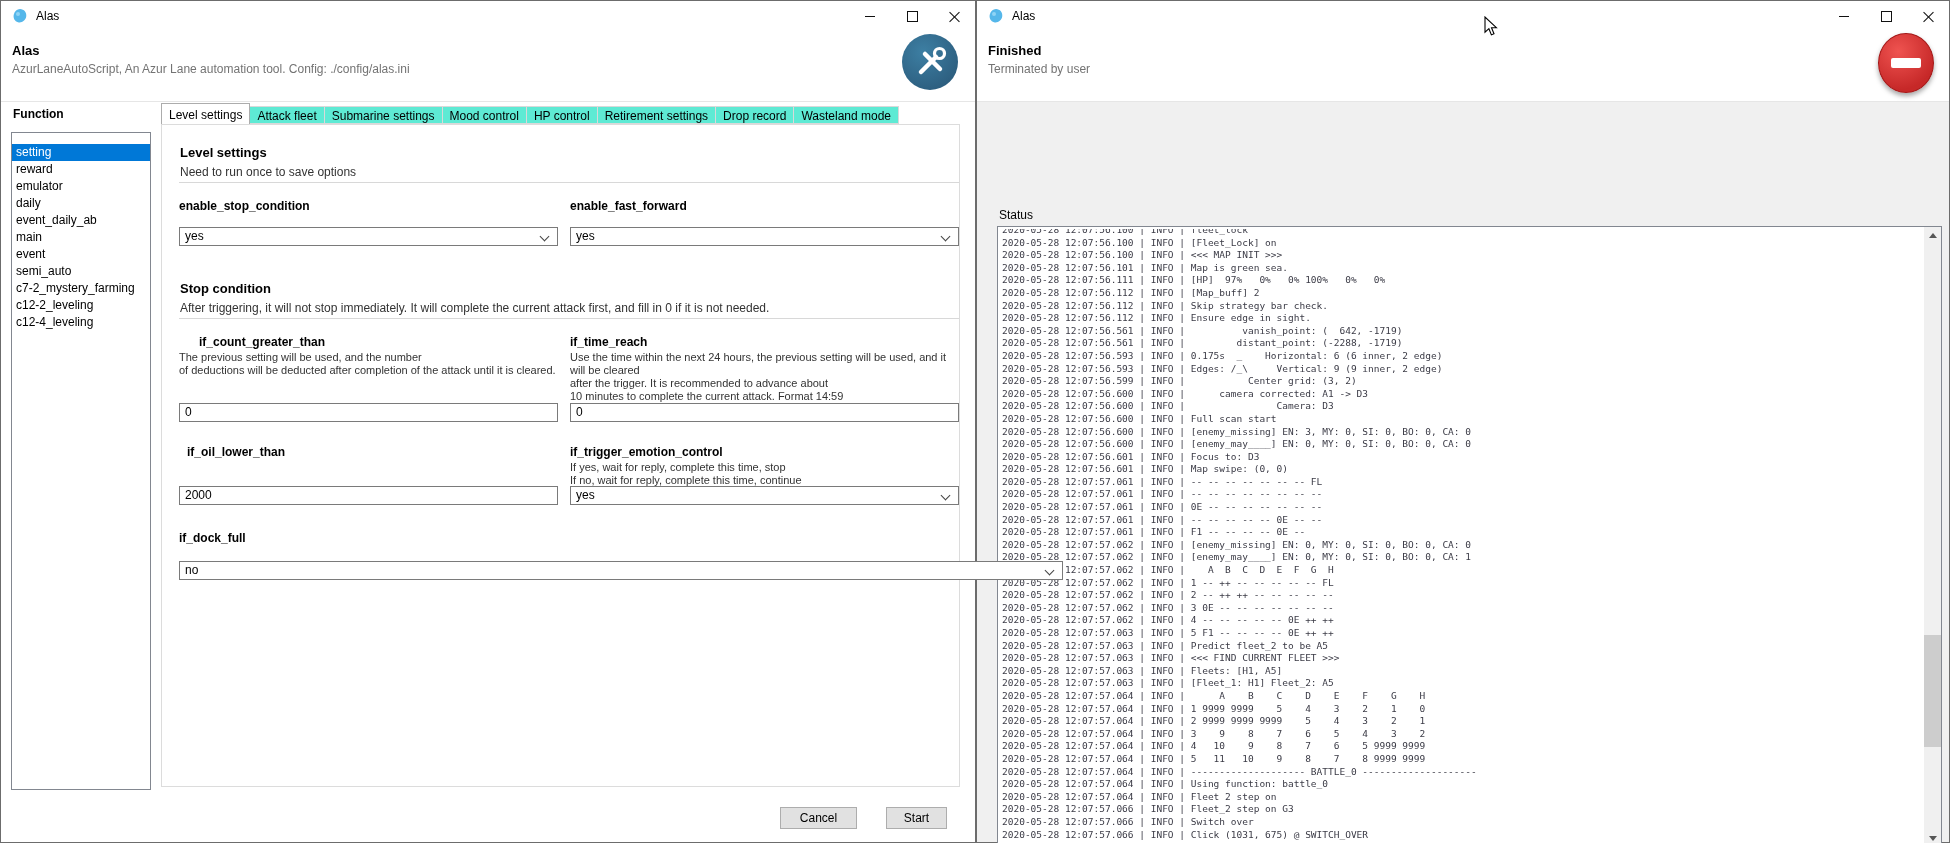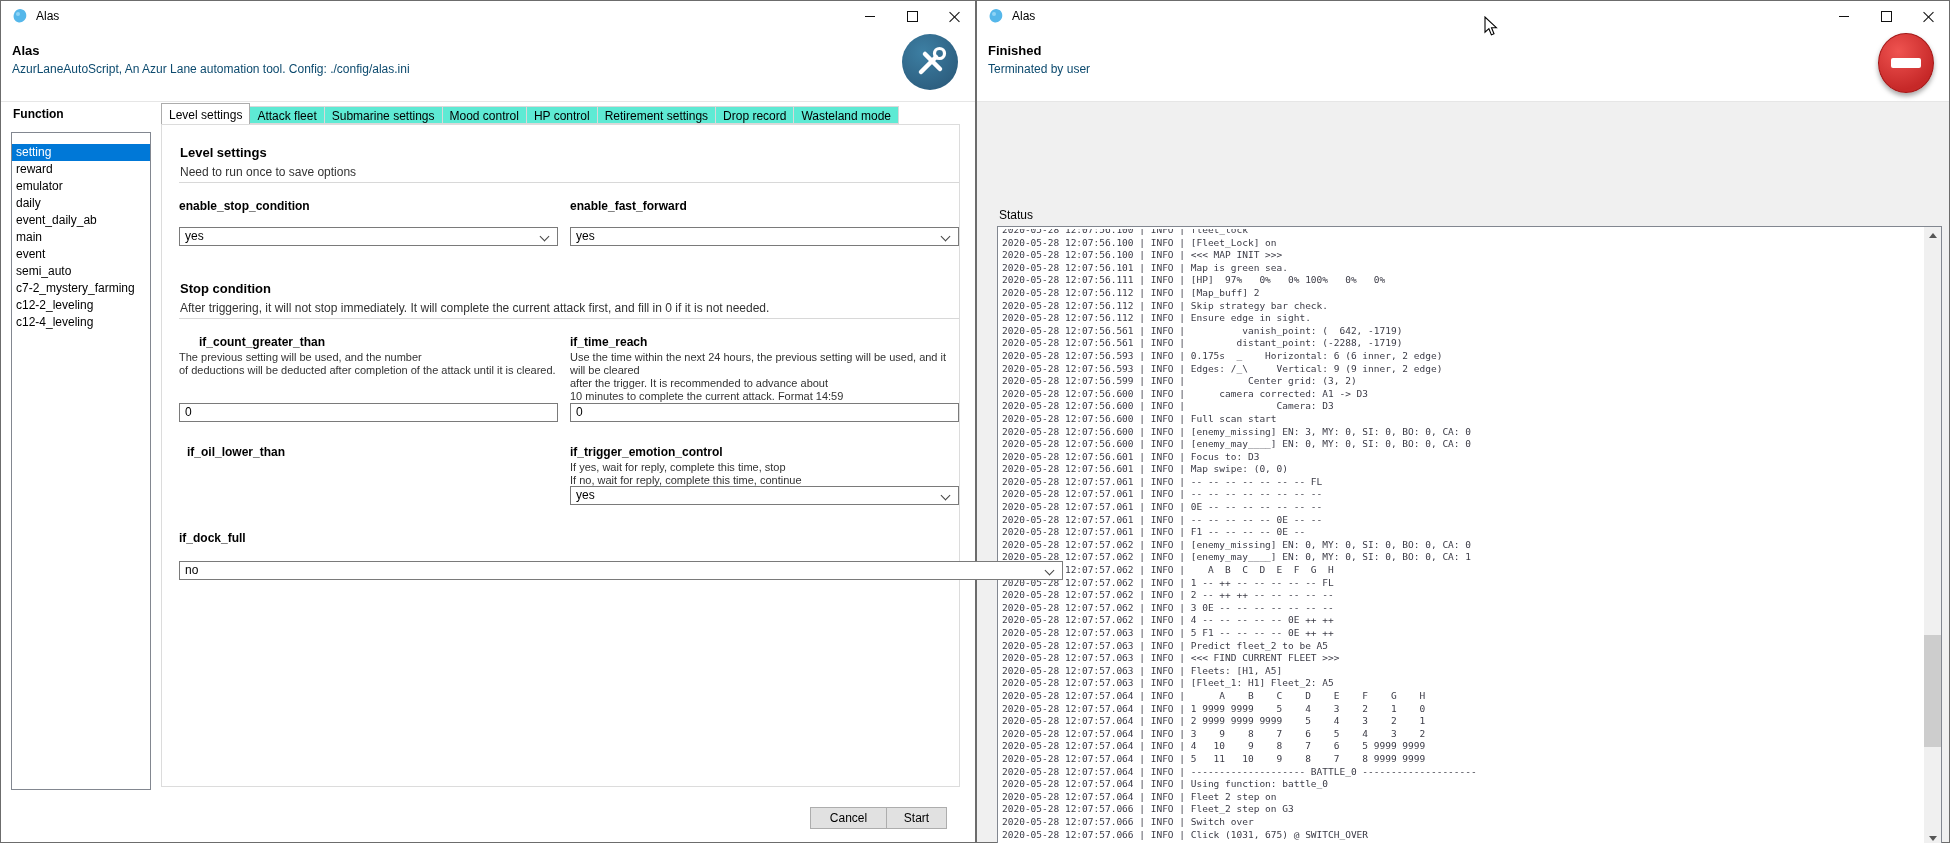--- a/index.html
+++ b/index.html
@@ -23,21 +23,21 @@
   .icon-max { width:9px; height:9px; border:1px solid #111; }
   .icon-close { position:relative; width:11px; height:11px; }
   .icon-close::before,.icon-close::after { content:''; position:absolute; left:5px; top:-1px;
     width:1px; height:14px; background:#111; }
   .icon-close::before { transform:rotate(45deg); }
   .icon-close::after  { transform:rotate(-45deg); }
 
   
   .header { position:relative; height:70px; background:#fff; border-bottom:1px solid #e6e6e6; }
   .header-title { position:absolute; left:11px; top:12px; font-size:13px; font-weight:bold; }
-  .header-sub   { position:absolute; left:11px; top:31px; font-size:12px; color:#0c4a6e; }
+  .header-sub   { position:absolute; left:11px; top:31px; font-size:12px; color:#737373; }
   .tool-badge { position:absolute; right:17px; top:3px; width:56px; height:56px; border-radius:50%;
     background:radial-gradient(circle at 38% 32%, #3d7fa3, #2d5f80 75%); }
   .stop-badge { position:absolute; right:15px; top:2px; width:54px; height:58px; border-radius:50%;
     background:radial-gradient(circle at 36% 30%, #ef5350, #c62828 72%);
     border:1px solid #a31515; box-shadow:0 3px 5px rgba(0,0,0,.35); }
   .stop-badge::after { content:''; position:absolute; left:50%; top:50%; width:30px; height:10px;
     margin:-5px 0 0 -15px; background:#fff; border-radius:2px; }
 
   
   .function-label { position:absolute; left:12px; top:106px; font-size:12px; font-weight:bold; }
@@ -86,21 +86,21 @@
   #l-iolt   { left:17px;  top:320px;padding-left:8px; }
   #l-itec   { left:408px; top:320px; }
   #d-itec   { left:408px; top:336px; width:389px; }
   #c-iolt   { left:17px;  top:361px; width:379px; }
   #c-itec   { left:408px; top:361px; width:389px; }
   #l-idf    { left:17px;  top:406px; }
   #c-idf    { left:17px;  top:436px; width:884px; }
 
   .btn { position:absolute; box-sizing:border-box; height:22px; background:#e1e1e1;
     border:1px solid #adadad; font-size:12px; text-align:center; line-height:20px; }
-  #btn-cancel { left:779px; top:806px; width:77px;margin-left:30px; }
+  #btn-cancel { left:779px; top:806px; width:77px; }
   #btn-start  { left:885px; top:806px; width:61px; }
 
   
   .body-gray { position:absolute; left:0; right:0; top:101px; bottom:0; background:#f0f0f0; }
   .status-label { position:absolute; left:22px; top:106px; font-size:12px; }
   .log-box { position:absolute; left:20px; top:124px; width:945px; height:622px;
     background:#fff; border:1px solid #828790; box-sizing:border-box; overflow:hidden; }
   .log-content { position:absolute; left:4px; right:20px; top:2px; bottom:0; overflow:hidden;
     font-family:"DejaVu Sans Mono", monospace; font-size:9.5px; line-height:12.6px;
     color:#3b3b46; white-space:pre; }
@@ -212,20 +212,23 @@
       <span>0</span>
     </div>
     <div class="control" id="c-itr">
       <span>0</span>
     </div>
 
     <div class="fld-label" id="l-iolt">if_oil_lower_than</div>
     <div class="fld-label" id="l-itec">if_trigger_emotion_control</div>
     <div class="fld-desc" id="d-itec">If yes, wait for reply, complete this time, stop
 If no, wait for reply, complete this time, continue</div>
+    <div class="control" id="c-iolt">
+      <span>2000</span>
+    </div>
     <div class="control" id="c-itec">
       <span>yes</span>
       <span class="chev"></span>
     </div>
 
     <div class="fld-label" id="l-idf">if_dock_full</div>
     <div class="control" id="c-idf">
       <span>no</span>
       <span class="chev"></span>
     </div>

